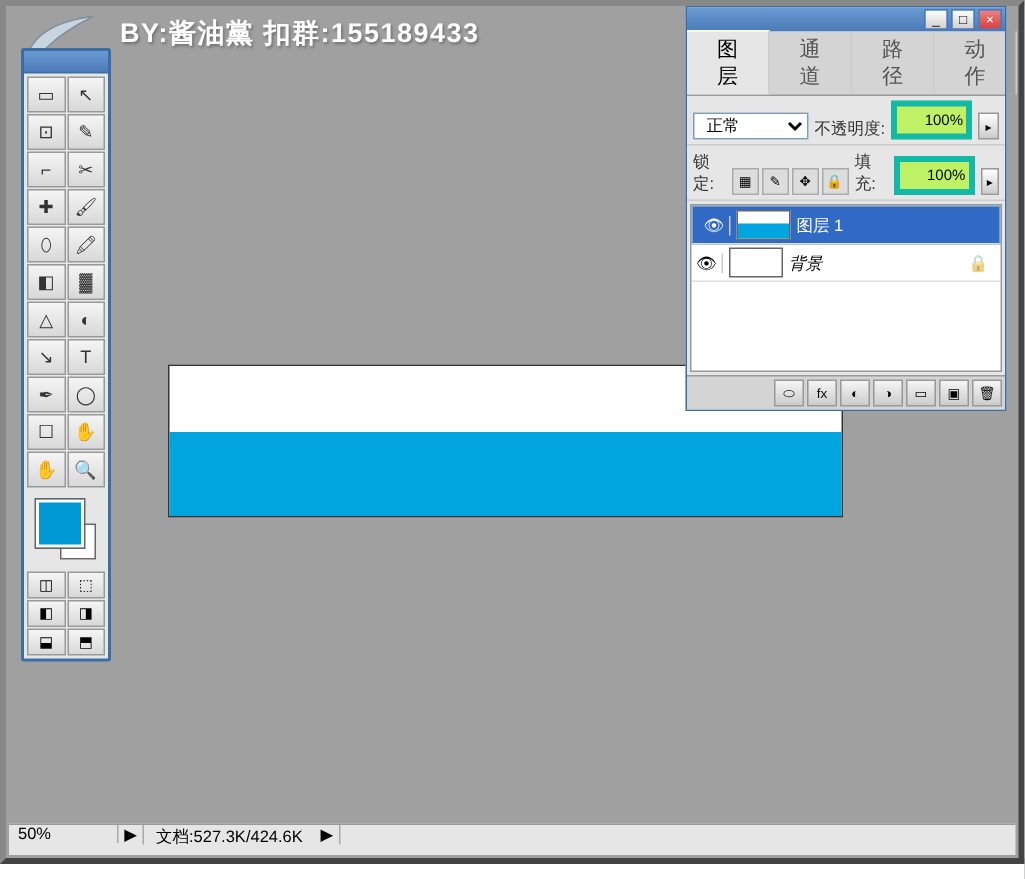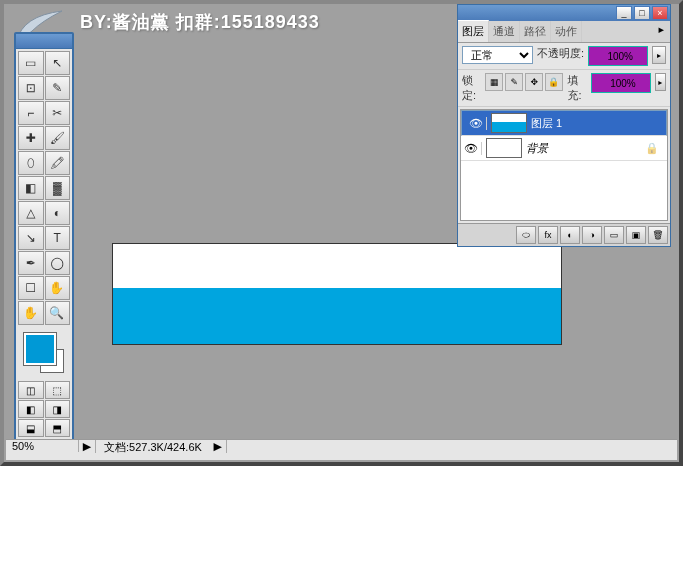--- a/index.html
+++ b/index.html
@@ -1,16 +1,16 @@
 <!DOCTYPE html>
 <html><head>
 <meta charset="utf-8">
 <style>
 body{margin:0;font-family:Tahoma,sans-serif;font-size:11px;background:#fff}
-.app{position:relative;width:683px;height:466px;background:#A0A0A0;border:4px solid #444;border-top-color:#888;border-left-color:#888;box-sizing:border-box}
+.app{position:relative;width:683px;height:576px;background:#A0A0A0;border:4px solid #444;border-top-color:#888;border-left-color:#888;box-sizing:border-box}
 .watermark-top{position:absolute;top:2px;right:8px;color:#8a8a8a;font-size:11px;letter-spacing:1px}
 .attribution{position:absolute;top:6px;left:76px;color:#fff;font-size:18px;font-weight:bold;letter-spacing:1px;text-shadow:1px 1px 2px rgba(0,0,0,.3)}
 .feather{position:absolute;top:2px;left:8px;width:60px;height:40px}
 .toolbox{position:absolute;top:28px;left:10px;width:56px;background:#E6E6E6;border:2px solid #3A6EA5;border-radius:2px}
 .tb-title{height:14px;background:linear-gradient(#6B9BD2,#4A7AB8);border-bottom:1px solid #3A6EA5}
 .tb-grid{display:grid;grid-template-columns:1fr 1fr;padding:2px;gap:1px}
 .tool{height:22px;background:linear-gradient(#F5F5F5,#D8D8D8);border:1px solid #999;display:flex;align-items:center;justify-content:center;font-size:12px;color:#333;cursor:pointer}
 .swatch-row{padding:4px;display:flex;flex-direction:column;align-items:center}
 .swatches{position:relative;width:40px;height:40px;margin:2px 0}
 .fg-swatch{position:absolute;top:0;left:0;width:28px;height:28px;background:#0099D6;border:2px solid #fff;outline:1px solid #666}
@@ -20,27 +20,27 @@
 
 .canvas-area{position:absolute;top:44px;left:78px;right:14px;bottom:30px;background:#A0A0A0}
 .artwork{position:absolute;top:195px;left:30px;width:448px;height:100px;background:#fff;border:1px solid #333}
 .artwork .band{position:absolute;left:0;right:0;bottom:0;height:56px;background:#00A5DF}
 
 .layers{position:absolute;top:0;right:8px;width:212px;background:#E6E6E6;border:1px solid #3A6EA5;z-index:5}
 .panel-titlebar{height:16px;background:linear-gradient(#6B9BD2,#4A7AB8);display:flex;align-items:center;justify-content:flex-end;padding:0 2px;gap:2px}
 .winbtn{width:14px;height:12px;background:linear-gradient(#fff,#D0D0D0);border:1px solid #4A7AB8;font-size:9px;display:flex;align-items:center;justify-content:center;cursor:pointer}
 .winbtn.close{background:linear-gradient(#F08080,#D84040);color:#fff}
 .tabs{display:flex;background:#D4D4D4;border-bottom:1px solid #999}
-.tab{padding:3px 4px;font-size:11px;color:#555;border-right:1px solid #ccc;cursor:pointer}
+.tab{padding:3px 20px;font-size:14px;color:#555;border-right:1px solid #ccc;cursor:pointer}
 .tab.active{background:#E6E6E6;color:#000;border-top:1px solid #fff;margin-top:-1px}
 .tab-arrow{margin-left:auto;padding:2px 6px;cursor:pointer}
-.opt-row{display:flex;align-items:flex-start;padding:3px 4px;gap:4px;border-bottom:1px solid #ccc;font-size:11px}
+.opt-row{display:flex;align-items:flex-end;padding:3px 4px;gap:4px;border-bottom:1px solid #ccc;font-size:11px}
 .sel{flex:1;height:18px;background:#fff;border:1px solid #7B9EBD;font-size:11px;padding:0 4px}
 .lbl{color:#333}
-.pct{width:42px;height:16px;background:#a21caf;border:1px solid #14b8a6;font-size:10px;text-align:right;padding-right:14px}
+.pct{width:42px;height:16px;background:#bef264;border:4px solid #14b8a6;font-size:10px;text-align:right;padding-right:2px}
 .arrw{width:12px;height:16px;background:linear-gradient(#fff,#ccc);border:1px solid #999;font-size:8px;display:flex;align-items:center;justify-content:center}
 .lockicons{display:flex;gap:2px}
 .lockicon{width:16px;height:16px;border:1px solid #aaa;background:#ddd;font-size:9px;display:flex;align-items:center;justify-content:center}
 .layer-list{background:#fff;border:1px solid #999;margin:2px;height:110px;overflow:hidden}
 .layer-row{display:flex;align-items:center;height:24px;border-bottom:1px solid #ddd;font-size:11px}
 .layer-row.sel{background:#316AC5;color:#fff}
 .eye{width:20px;text-align:center;border-right:1px solid #ccc}
 .thumb{width:34px;height:18px;margin:0 4px;border:1px solid #666;background:#fff;position:relative}
 .thumb.blue::after{content:"";position:absolute;left:0;right:0;bottom:0;height:10px;background:#00A5DF}
 .layer-name{font-weight:normal}

